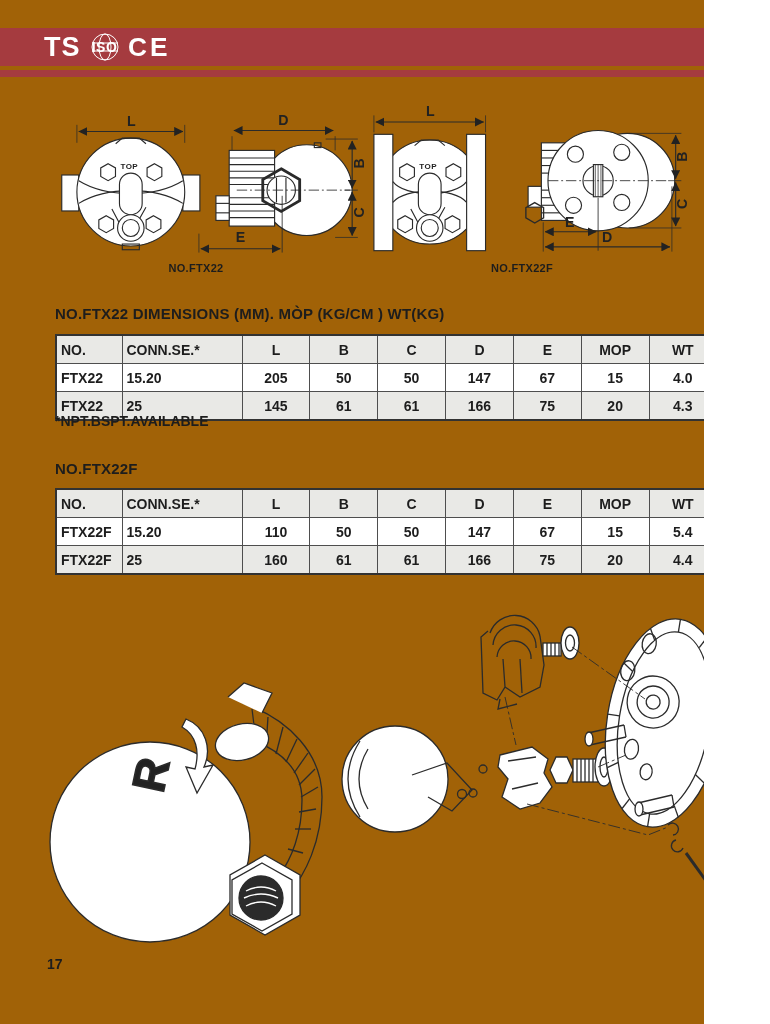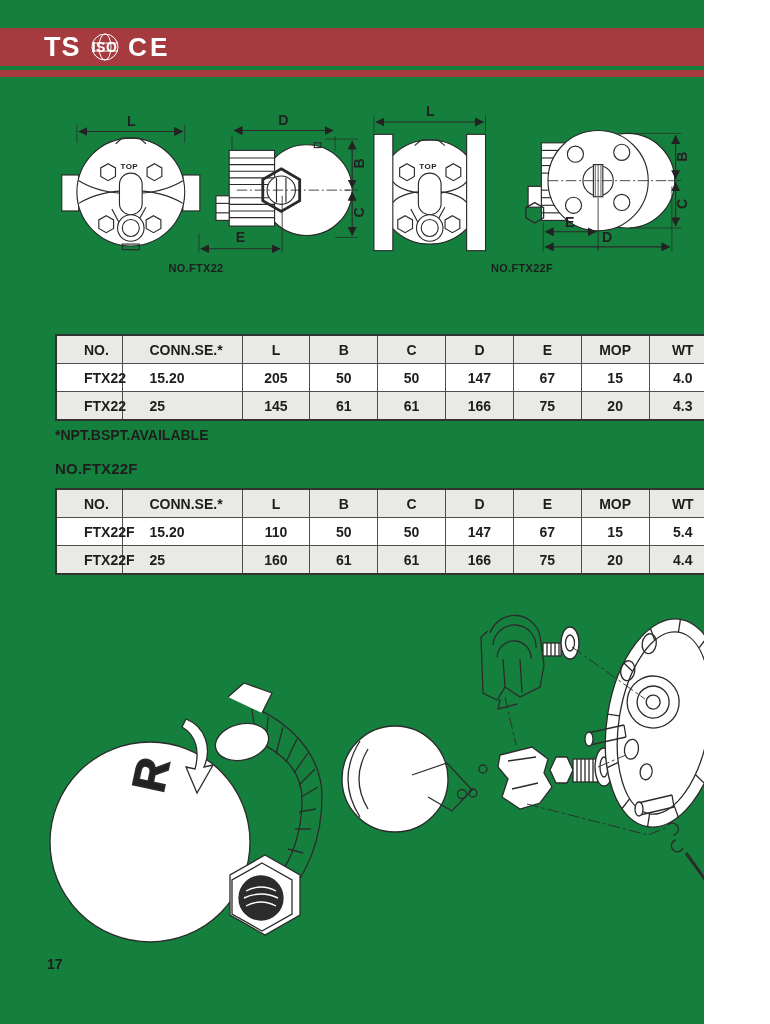--- a/index.html
+++ b/index.html
@@ -1,41 +1,41 @@
 <!DOCTYPE html>
 <html><head>
 <meta charset="utf-8">
 <style>
   html,body{margin:0;padding:0;background:#ffffff;}
-  .page{position:relative;width:704px;height:1024px;background:#15803d;overflow:hidden;
+  .page{position:relative;width:704px;height:1024px;background:#a16207;overflow:hidden;
         font-family:"Liberation Sans",sans-serif;color:#1d1d1d;}
   
   .band{position:absolute;left:0;top:28px;width:770px;height:38px;background:#a53b3f;}
   .band-strip{position:absolute;left:0;top:70px;width:770px;height:7px;background:#a53b3f;}
   .logos{position:absolute;left:44px;top:30px;height:34px;display:flex;align-items:center;gap:7px;color:#fff;}
   .ts-logo{font-size:27px;font-weight:800;letter-spacing:1px;line-height:34px;}
   .iso-logo{position:relative;width:34px;height:34px;}
   .iso-logo svg{position:absolute;left:0;top:0;}
   .iso-text{position:absolute;left:0;top:9px;width:34px;text-align:center;font-size:14px;font-weight:800;letter-spacing:.5px;}
   .ce-logo{font-size:25px;font-weight:600;letter-spacing:3px;transform:scaleX(1.05);}
   
   .drawings-svg{position:absolute;left:40px;top:100px;}
   .caption{position:absolute;font-size:11px;font-weight:700;letter-spacing:.3px;}
   .cap1{left:136px;top:262px;width:120px;text-align:center;}
   .cap2{left:462px;top:262px;width:120px;text-align:center;}
   
   .sec-title{position:absolute;left:55px;font-size:15px;font-weight:700;letter-spacing:.2px;}
   .t1{top:305px;} .t2{top:460px;}
   .footnote{position:absolute;left:55px;font-size:14px;font-weight:700;}
-  .f1{top:427px;} .f2{top:591px;}
+  .f1{top:413px;} .f2{top:591px;}
   table.spec{position:absolute;left:55px;width:663px;border-collapse:collapse;table-layout:fixed;
              border:2px solid #323232;}
   table.tb1{top:334px;} table.tb2{top:488px;}
   table.spec th,table.spec td{border:1px solid #4e4e4e;height:27px;font-size:14px;font-weight:700;
-             padding:0 0 0 27px;text-align:left;white-space:nowrap;}
+             padding:0 0 0 4px;text-align:left;white-space:nowrap;}
   table.spec .num{text-align:center;padding:0;}
   table.spec tr.shade{background:#e9e9e6;}
   table.spec tr.plain{background:#ffffff;}
   
   .exploded-svg{position:absolute;left:30px;top:612px;}
   .page-num{position:absolute;left:47px;top:956px;font-size:14px;font-weight:800;text-align:right;}
   svg text{font-family:"Liberation Sans",sans-serif;fill:#222;}
   .dim{font-size:15px;font-weight:600;}
   .topmark{font-size:8.5px;font-weight:700;letter-spacing:.5px;}
 </style>
@@ -201,20 +201,21 @@
     <text class="dim" x="724" y="210" transform="rotate(-90 724 210)">C</text>
     <text class="dim" x="595" y="229">E</text>
     <text class="dim" x="634" y="245">D</text>
     <text class="topmark" x="125" y="168">TOP</text>
     <text class="topmark" x="441" y="168">TOP</text>
   </svg>
 
   <div class="caption cap1">NO.FTX22</div>
   <div class="caption cap2">NO.FTX22F</div>
 
+  <div class="sec-title t1">NO.FTX22  DIMENSIONS (MM). MÒP (KG/CM ) WT(KG)</div>
   <table class="spec tb1">
     <colgroup>
         <col style="width:66px">
         <col style="width:120px">
         <col>
         <col>
         <col>
         <col>
         <col>
         <col>

